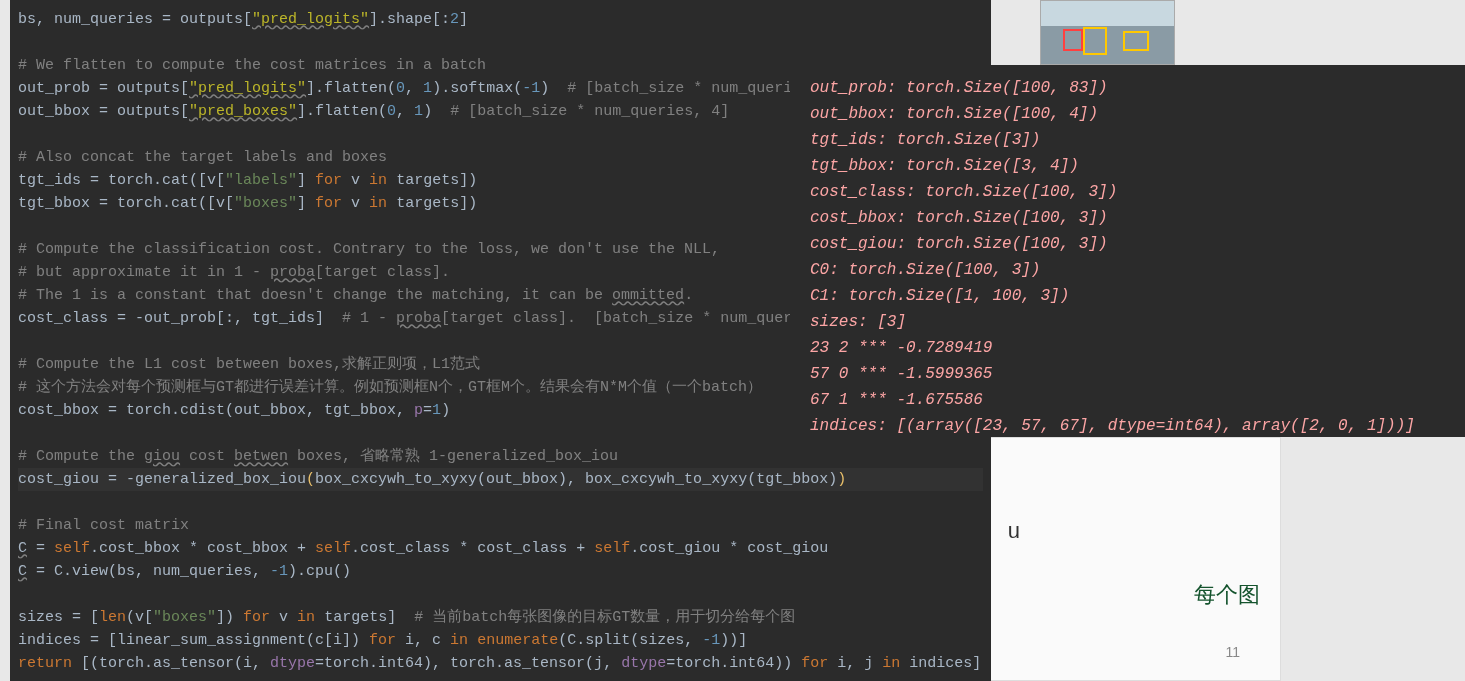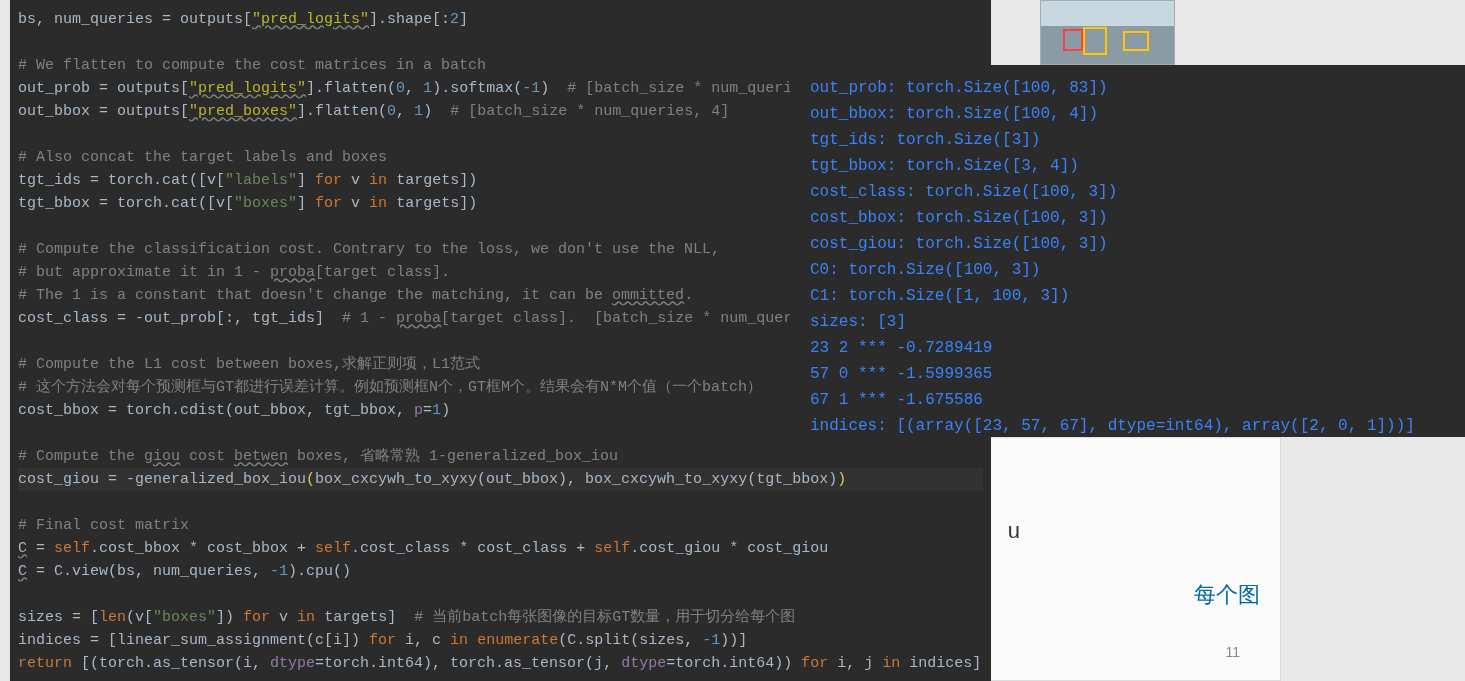--- a/index.html
+++ b/index.html
@@ -26,26 +26,27 @@
     overflow: hidden;
     margin-left: 10px;
   }
   .output-panel {
     position: absolute;
     left: 790px;
     top: 65px;
     width: 675px;
     height: 372px;
     background: #2b2b2b;
-    color: #3b82f6;
+    color: #fca5a5;
     padding: 10px 20px;
     line-height: 26px;
     font-size: 16px;
     white-space: pre;
     font-weight: 500;
+    font-style: italic;
   }
   .bg-slide {
     position: absolute;
     left: 981px;
     top: 437px;
     width: 300px;
     height: 244px;
     background: #fafafa;
     border: 1px solid #ddd;
   }
@@ -56,21 +57,21 @@
     color: #888;
     font-family: Arial, sans-serif;
     font-size: 14px;
     margin-top: 30px;
   }
   .bg-slide .txt {
     position: absolute;
     right: 20px;
     bottom: 70px;
     font-family: Arial, sans-serif;
-    color: #0369a1;
+    color: #14532d;
     font-size: 22px;
   }
   .bg-slide .txt2 {
     position: absolute;
     right: 260px;
     top: 80px;
     font-family: Arial, sans-serif;
     color: #333;
     font-size: 22px;
   }

